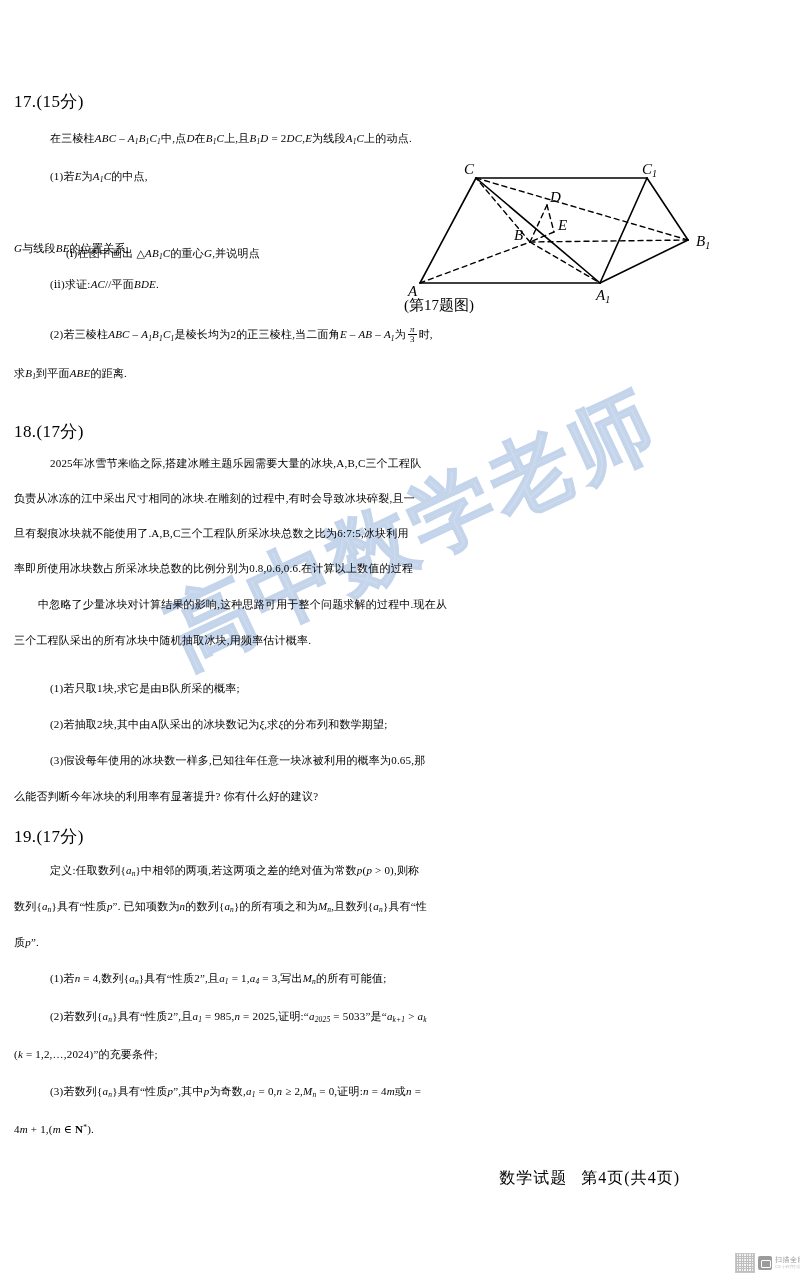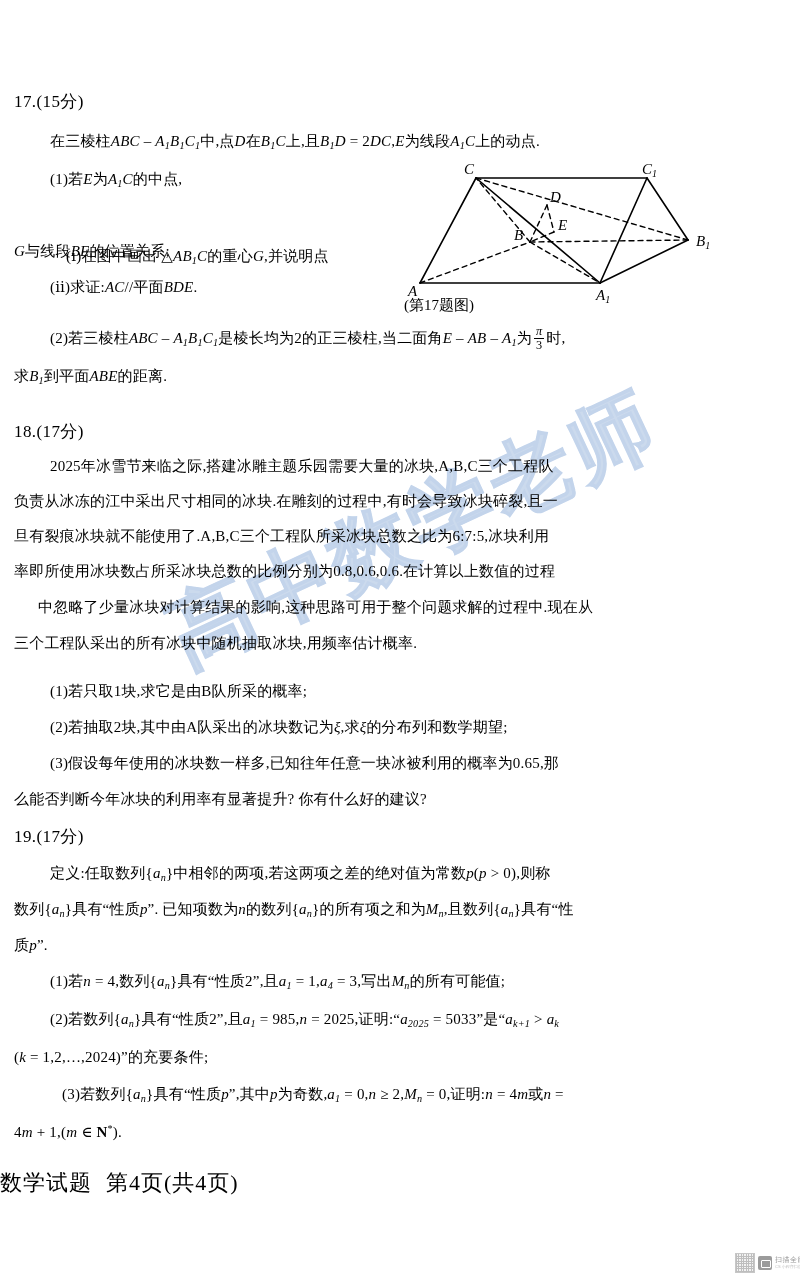--- a/index.html
+++ b/index.html
@@ -57,21 +57,21 @@
 
   
   .q-head {
     position: absolute;
     font-size: 17px;
     letter-spacing: .4px;
     white-space: nowrap;
   }
   .para {
     position: absolute;
-    font-size: 15px;
+    font-size: 11px;
     line-height: 1.55;
     letter-spacing: .2px;
     white-space: nowrap;
   }
 
   
   i, .mi {
     font-family: "Liberation Serif", "DejaVu Serif", serif;
     font-style: italic;
   }
@@ -116,22 +116,22 @@
     z-index: 3;
     white-space: nowrap;
   }
 
   
   .footer {
     position: absolute;
     left: 0;
     top: 1168px;
     width: 680px;
-    text-align: left;
-    font-size: 22px;
+    text-align: right;
+    font-size: 16px;
     letter-spacing: 1px;
     z-index: 2;
   }
   .footer .gap { display: inline-block; width: 14px; }
 
   
   .qr-block {
     position: absolute;
     left: 735px;
     top: 1253px;
@@ -306,21 +306,21 @@
       (1)若<i>n</i> = 4,数列{<i>a</i><span class="sub">n</span>}具有“性质2”,且<i>a</i><span class="sub">1</span> = 1,<i>a</i><span class="sub">4</span> = 3,写出<i>M</i><span class="sub">n</span>的所有可能值;
     </div>
 
     <div class="para" style="left:50px; top:1008px;">
       (2)若数列{<i>a</i><span class="sub">n</span>}具有“性质2”,且<i>a</i><span class="sub">1</span> = 985,<i>n</i> = 2025,证明:“<i>a</i><span class="sub">2025</span> = 5033”是“<i>a</i><span class="sub">k+1</span> &gt; <i>a</i><span class="sub">k</span>
     </div>
     <div class="para" style="left:14px; top:1046px;">
       (<i>k</i> = 1,2,…,2024)”的充要条件;
     </div>
 
-    <div class="para" style="left:50px; top:1083px;margin-left:12px;">
+    <div class="para" style="left:50px; top:1083px;">
       (3)若数列{<i>a</i><span class="sub">n</span>}具有“性质<i>p</i>”,其中<i>p</i>为奇数,<i>a</i><span class="sub">1</span> = 0,<i>n</i> ≥ 2,<i>M</i><span class="sub">n</span> = 0,证明:<i>n</i> = 4<i>m</i>或<i>n</i> =
     </div>
     <div class="para" style="left:14px; top:1121px;">
       4<i>m</i> + 1,(<i>m</i> ∈ <b>N</b><span class="sup">*</span>).
     </div>
 
     <div class="footer">
       <span>数学试题</span><span class="gap"></span><span>第4页(共4页)</span>
     </div>
 

